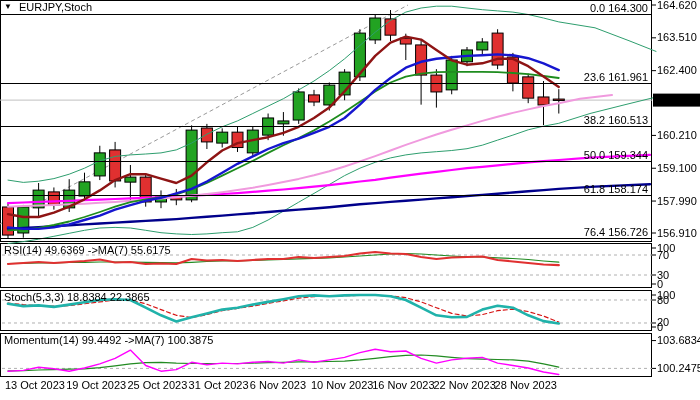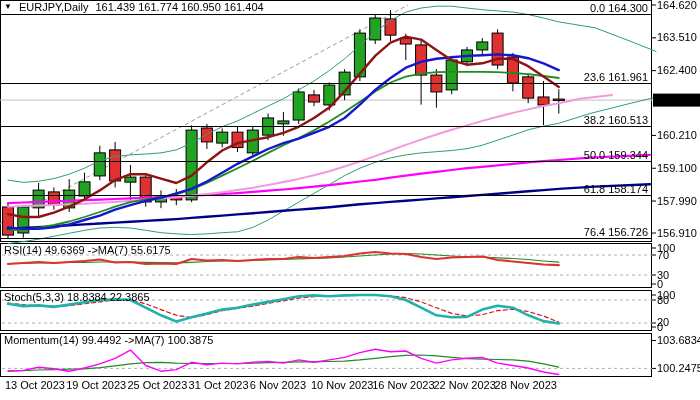--- a/index.html
+++ b/index.html
@@ -9,22 +9,21 @@
             gap:7px;font-size:11px;color:#000;white-space:nowrap;}
   .dd{font-size:8px;line-height:10px;cursor:pointer;}
   svg text{font-family:"Liberation Sans",sans-serif;font-size:11px;fill:#000;}
 </style>
 </head>
 <body>
 
 <div class="wrap">
   <div class="titlebar">
     <span class="dd">▼</span>
-    <span>EURJPY,Daily</span>
-    <span>161.439 161.774 160.950 161.404</span>
+    <span>EURJPY,Stoch</span>
   </div>
   <svg id="chart-svg" width="700" height="400" viewBox="0 0 700 400">
       <rect x="0.5" y="0.5" width="651" height="240.5" fill="#ffffff" stroke="#000000" stroke-width="1" shape-rendering="crispEdges"></rect>
       <rect x="0.5" y="243.5" width="651" height="44" fill="#ffffff" stroke="#000000" stroke-width="1" shape-rendering="crispEdges"></rect>
       <rect x="0.5" y="290.5" width="651" height="40" fill="#ffffff" stroke="#000000" stroke-width="1" shape-rendering="crispEdges"></rect>
       <rect x="0.5" y="333.5" width="651" height="42.5" fill="#ffffff" stroke="#000000" stroke-width="1" shape-rendering="crispEdges"></rect>
       <g>
         <line x1="0" y1="100.10355200000024" x2="652" y2="100.10355200000024" stroke="#c0c0c0" stroke-width="1"></line>
         <line x1="0" y1="224" x2="408" y2="5" stroke="#999999" stroke-width="1" stroke-dasharray="4,3"></line>
         <g>

